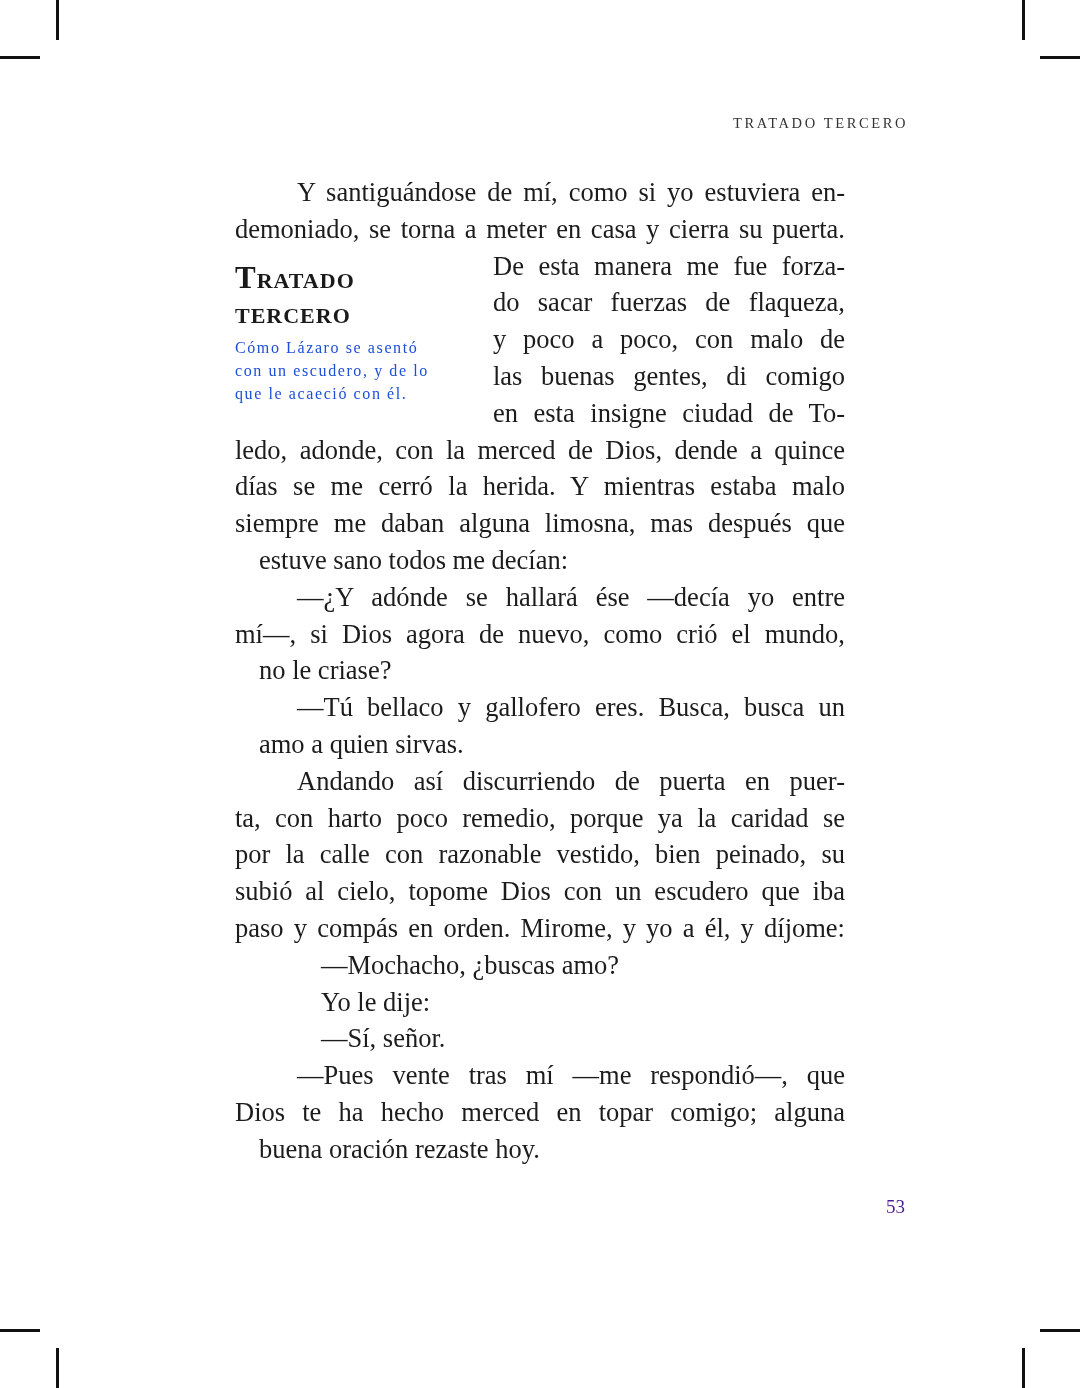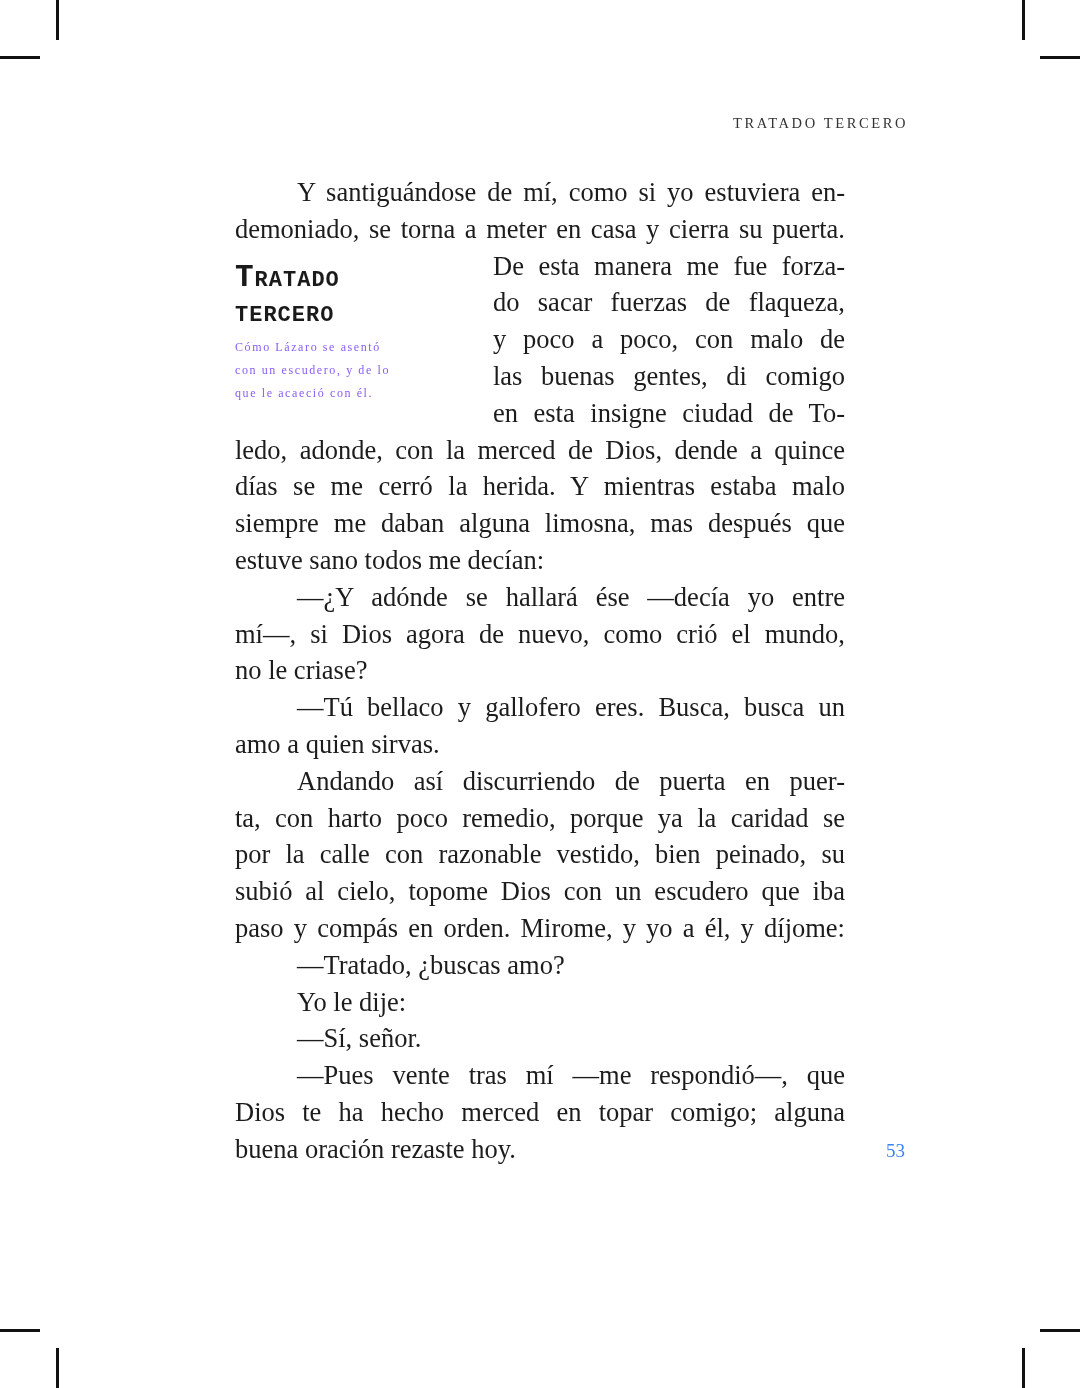--- a/index.html
+++ b/index.html
@@ -41,20 +41,21 @@
     line-height: 36.8px;
   }
   .line {
     display: block;
     text-align: justify;
     text-align-last: justify;
     white-space: nowrap;
   }
   .line.last {
     text-align-last: left;
+    margin-left: 24px;
   }
   .line.first-indent {
     padding-left: 62px;
   }
 
   .float-row {
     display: flex;
     align-items: flex-start;
   }
   .chapter-box {
@@ -63,41 +64,40 @@
     padding-top: 12px;
   }
   .chapter-title {
     font-size: 31px;
     line-height: 35px;
     font-weight: bold;
     letter-spacing: 1px;
     color: #1a1a1a;
     font-variant: small-caps;
     margin: 0;
-    font-family: Liberation Mono, monospace;
   }
   .chapter-title span { display: block; }
   .chapter-summary {
-    font-size: 12px;
+    font-size: 16px;
     line-height: 23px;
     letter-spacing: 1.6px;
-    color: #8b5cf6;
+    color: #1d4ed8;
     margin-top: 6px;
   }
   .chapter-summary span { display: block; white-space: nowrap; }
   .float-text {
     flex: 1;
   }
 
   .folio {
     position: absolute;
-    top: 1140px;
+    top: 1196px;
     left: 886px;
     font-size: 19px;
-    color: #3b82f6;
+    color: #4c1d95;
   }
 </style>
 </head>
 <body>
 
 <div class="crop v" style="left:56px; top:0;"></div>
 <div class="crop h" style="left:0; top:56px;"></div>
 <div class="crop v" style="left:1022px; top:0;"></div>
 <div class="crop h" style="left:1040px; top:56px;"></div>
 <div class="crop h" style="left:0; top:1329px;"></div>
@@ -154,21 +154,21 @@
 
   <div>
     <span class="line first-indent">Andando así discurriendo de puerta en puer-</span>
     <span class="line">ta, con harto poco remedio, porque ya la caridad se</span>
     <span class="line">por la calle con razonable vestido, bien peinado, su</span>
     <span class="line">subió al cielo, topome Dios con un escudero que iba</span>
     <span class="line">paso y compás en orden. Mirome, y yo a él, y díjome:</span>
   </div>
 
   <div>
-    <span class="line first-indent last">—Tratado, ¿buscas amo?</span>
+    <span class="line first-indent last">—Mochacho, ¿buscas amo?</span>
   </div>
 
   <div>
     <span class="line first-indent last">Yo le dije:</span>
   </div>
 
   <div>
     <span class="line first-indent last">—Sí, señor.</span>
   </div>
 

